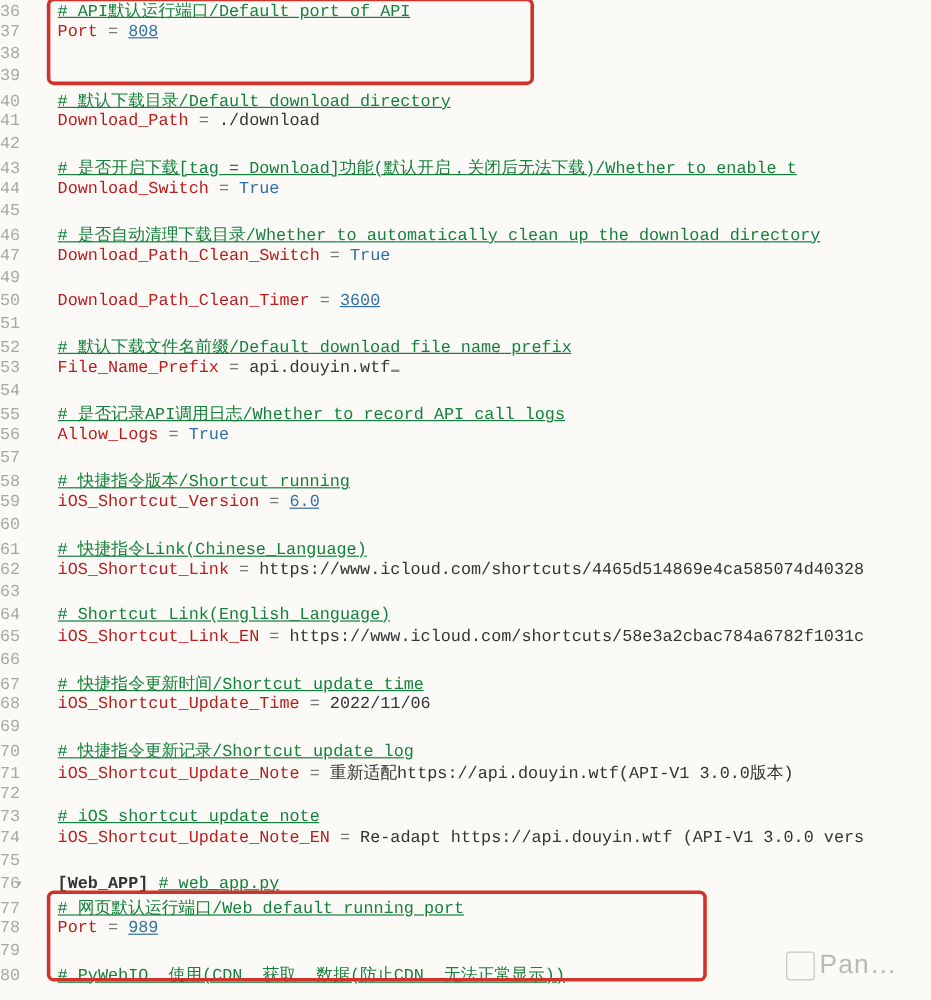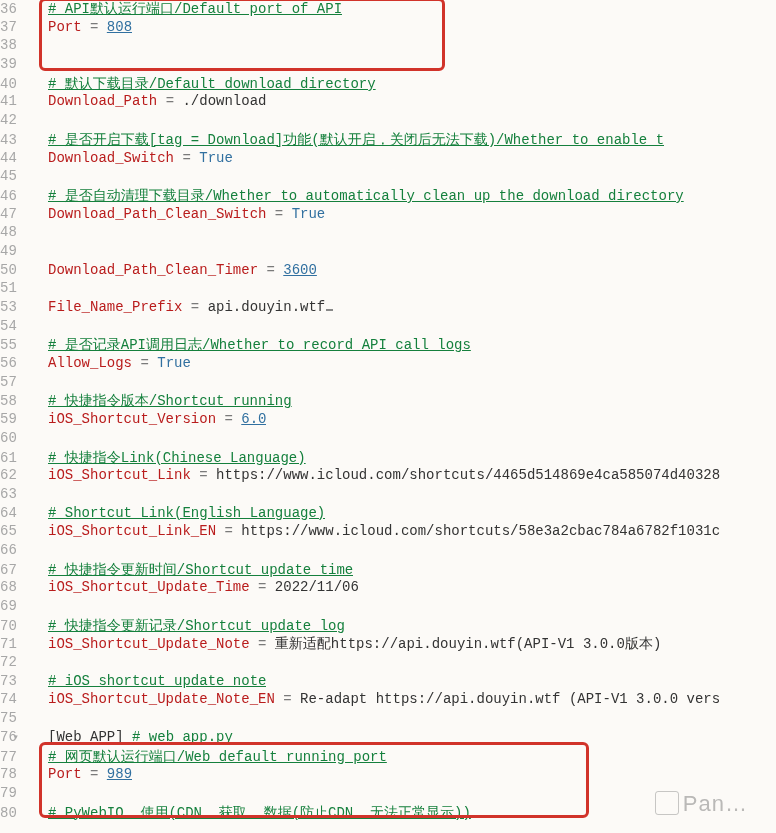--- a/index.html
+++ b/index.html
@@ -35,41 +35,41 @@
   .code {
     color: #333;
     overflow: hidden;
   }
   .comment { color: #15803d; text-decoration: underline; }
   .var     { color: #b91c1c; }   
   .op      { color: #7a7a7a; }
   .kw      { color: #3170a0; }   
   .num     { color: #3170a0; text-decoration: underline; }
   .val     { color: #333; }
-  .section { color: #333; font-weight: 400; }
+  .section { color: #333; font-weight: 700; }
   .caret { border-bottom: 2px solid #888; display:inline-block; width:7px; margin-left:1px;}
   .fold { color:#a7a7a7; font-size:10px; position:relative; left:-4px; top:-1px;}
   .hlbox {
     position: absolute;
     border: 3px solid #d1332a;
     border-radius: 6px;
     pointer-events: none;
   }
   .hlbox.top    { left: 39px; top: -2px;  width: 400px; height: 67px; }
   .hlbox.bottom { left: 39px; top: 742px; width: 544px; height: 70px; }
   .brand {
     position: absolute;
     right: 28px;
     bottom: 16px;
     color: rgba(120,120,120,0.5);
     font-family: -apple-system, BlinkMacSystemFont, "Segoe UI", sans-serif;
     font-size: 22px;
     letter-spacing: 1px;
     display: flex;
-    align-items: flex-start;
+    align-items: flex-end;
     gap: 4px;
   }
   .brand-icon {
     width: 22px; height: 22px;
     border: 1.5px solid rgba(120,120,120,0.4);
     border-radius: 3px;
   }
 </style>
 </head>
 <body>
@@ -99,26 +99,26 @@
   <div class="line"><span class="gutter">40</span><span class="code comment"># 默认下载目录/Default download directory</span></div>
   <div class="line"><span class="gutter">41</span><span class="code"><span class="var">Download_Path</span> <span class="op">=</span> <span class="val">./download</span></span></div>
   <div class="line"><span class="gutter">42</span><span class="code"></span></div>
 
   <div class="line"><span class="gutter">43</span><span class="code comment"># 是否开启下载[tag = Download]功能(默认开启，关闭后无法下载)/Whether to enable t</span></div>
   <div class="line"><span class="gutter">44</span><span class="code"><span class="var">Download_Switch</span> <span class="op">=</span> <span class="kw">True</span></span></div>
   <div class="line"><span class="gutter">45</span><span class="code"></span></div>
 
   <div class="line"><span class="gutter">46</span><span class="code comment"># 是否自动清理下载目录/Whether to automatically clean up the download directory</span></div>
   <div class="line"><span class="gutter">47</span><span class="code"><span class="var">Download_Path_Clean_Switch</span> <span class="op">=</span> <span class="kw">True</span></span></div>
-  <div class="line"><span class="gutter">48</span><span class="code"></span></div>
 
   <div class="line"><span class="gutter">49</span></div>
   <div class="line"><span class="gutter">50</span><span class="code"><span class="var">Download_Path_Clean_Timer</span> <span class="op">=</span> <span class="num">3600</span></span></div>
   <div class="line"><span class="gutter">51</span><span class="code"></span></div>
 
+  <div class="line"><span class="gutter">52</span><span class="code comment"># 默认下载文件名前缀/Default download file name prefix</span></div>
   <div class="line"><span class="gutter">53</span><span class="code"><span class="var">File_Name_Prefix</span> <span class="op">=</span> <span class="val">api.douyin.wtf</span><span class="caret"></span></span></div>
   <div class="line"><span class="gutter">54</span><span class="code"></span></div>
 
   <div class="line"><span class="gutter">55</span><span class="code comment"># 是否记录API调用日志/Whether to record API call logs</span></div>
   <div class="line"><span class="gutter">56</span><span class="code"><span class="var">Allow_Logs</span> <span class="op">=</span> <span class="kw">True</span></span></div>
   <div class="line"><span class="gutter">57</span><span class="code"></span></div>
 
   <div class="line"><span class="gutter">58</span><span class="code comment"># 快捷指令版本/Shortcut running</span></div>
   <div class="line"><span class="gutter">59</span><span class="code"><span class="var">iOS_Shortcut_Version</span> <span class="op">=</span> <span class="num">6.0</span></span></div>
   <div class="line"><span class="gutter">60</span><span class="code"></span></div>

